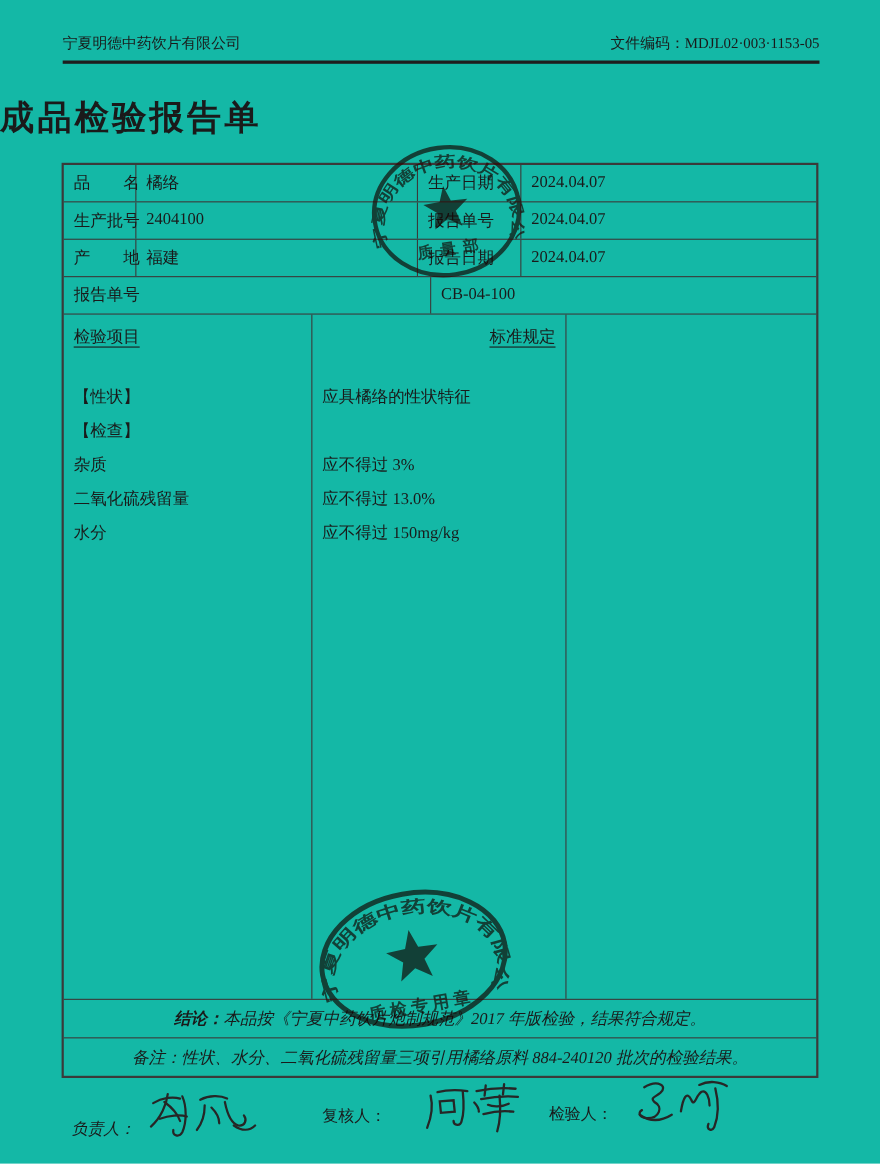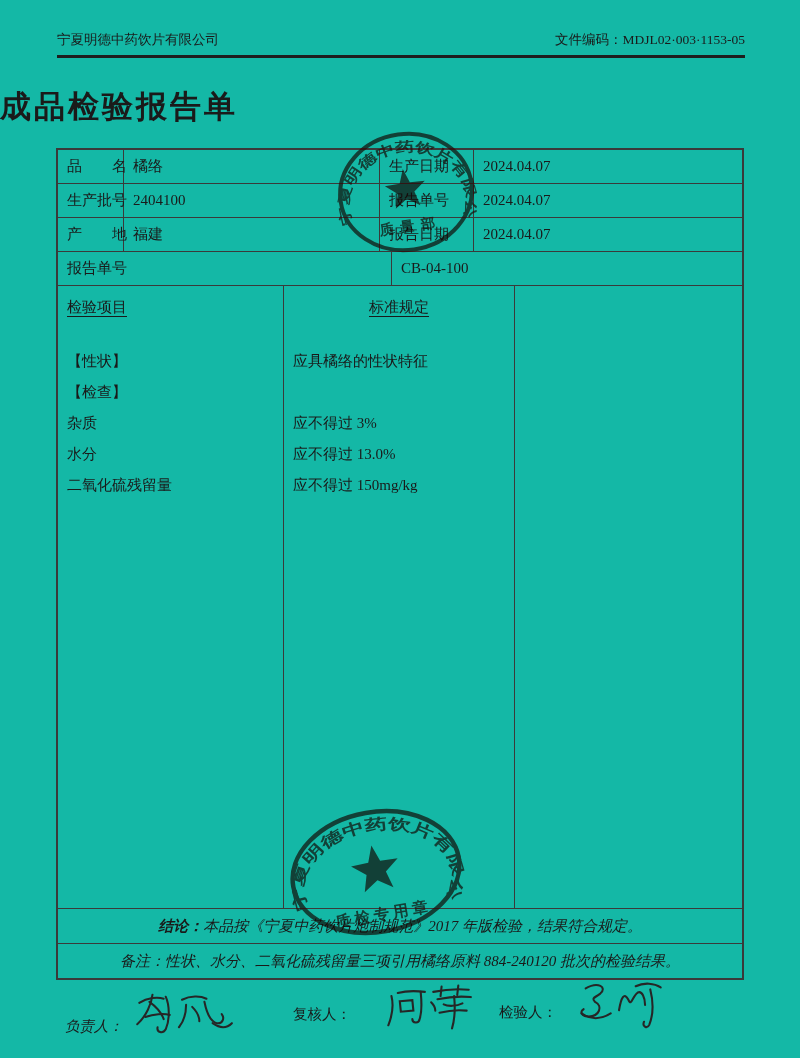--- a/index.html
+++ b/index.html
@@ -30,21 +30,21 @@
   .w-l2 { width:94px; }
   .w-v2 { flex:1; }
   .w-span { width:334px; }
   .big { display:flex; height:622px; border-bottom:1px solid #3a3a3a; }
   .bigcol { box-sizing:border-box; padding:7px 9px 0 9px; }
   .bigcol.c1 { width:226px; border-right:1px solid #3a3a3a; }
   .bigcol.c2 { width:231px; border-right:1px solid #3a3a3a; }
   .bigcol.c3 { flex:1; }
   .colhead { height:28px; line-height:28px; }
   .colhead span { text-decoration:underline; text-underline-offset:4px; }
-  .c2 .colhead, .c3 .colhead { text-align:center; }
+  .c2 .colhead, .c3 .colhead { text-align:right; }
   .biggap { height:25px; }
   .line { height:31px; line-height:31px; white-space:nowrap; }
   .concl-row, .remark-row {
     height:34px; display:flex; align-items:center; justify-content:center;
     white-space:nowrap; font-size:15px;font-style:italic;
   }
   .concl-row { border-bottom:1px solid #3a3a3a; }
   .concl-row b { font-weight:bold; }
   .footer { position:absolute; top:995px; left:57px; width:688px; height:60px; font-size:14.5px; }
   .sig-label { position:absolute; white-space:nowrap; }
@@ -100,22 +100,22 @@
       <div class="cell w-v2">CB-04-100</div>
     </div>
 
     <div class="big">
       <div class="bigcol c1">
         <div class="colhead"><span>检验项目</span></div>
         <div class="biggap"></div>
         <div class="line">【性状】</div>
         <div class="line">【检查】</div>
         <div class="line">杂质</div>
+        <div class="line">二氧化硫残留量</div>
         <div class="line">水分</div>
-        <div class="line">二氧化硫残留量</div>
       </div>
       <div class="bigcol c2">
         <div class="colhead"><span>标准规定</span></div>
         <div class="biggap"></div>
         <div class="line">应具橘络的性状特征</div>
         <div class="line"></div>
         <div class="line">应不得过 3%</div>
         <div class="line">应不得过 13.0%</div>
         <div class="line">应不得过 150mg/kg</div>
       </div>

